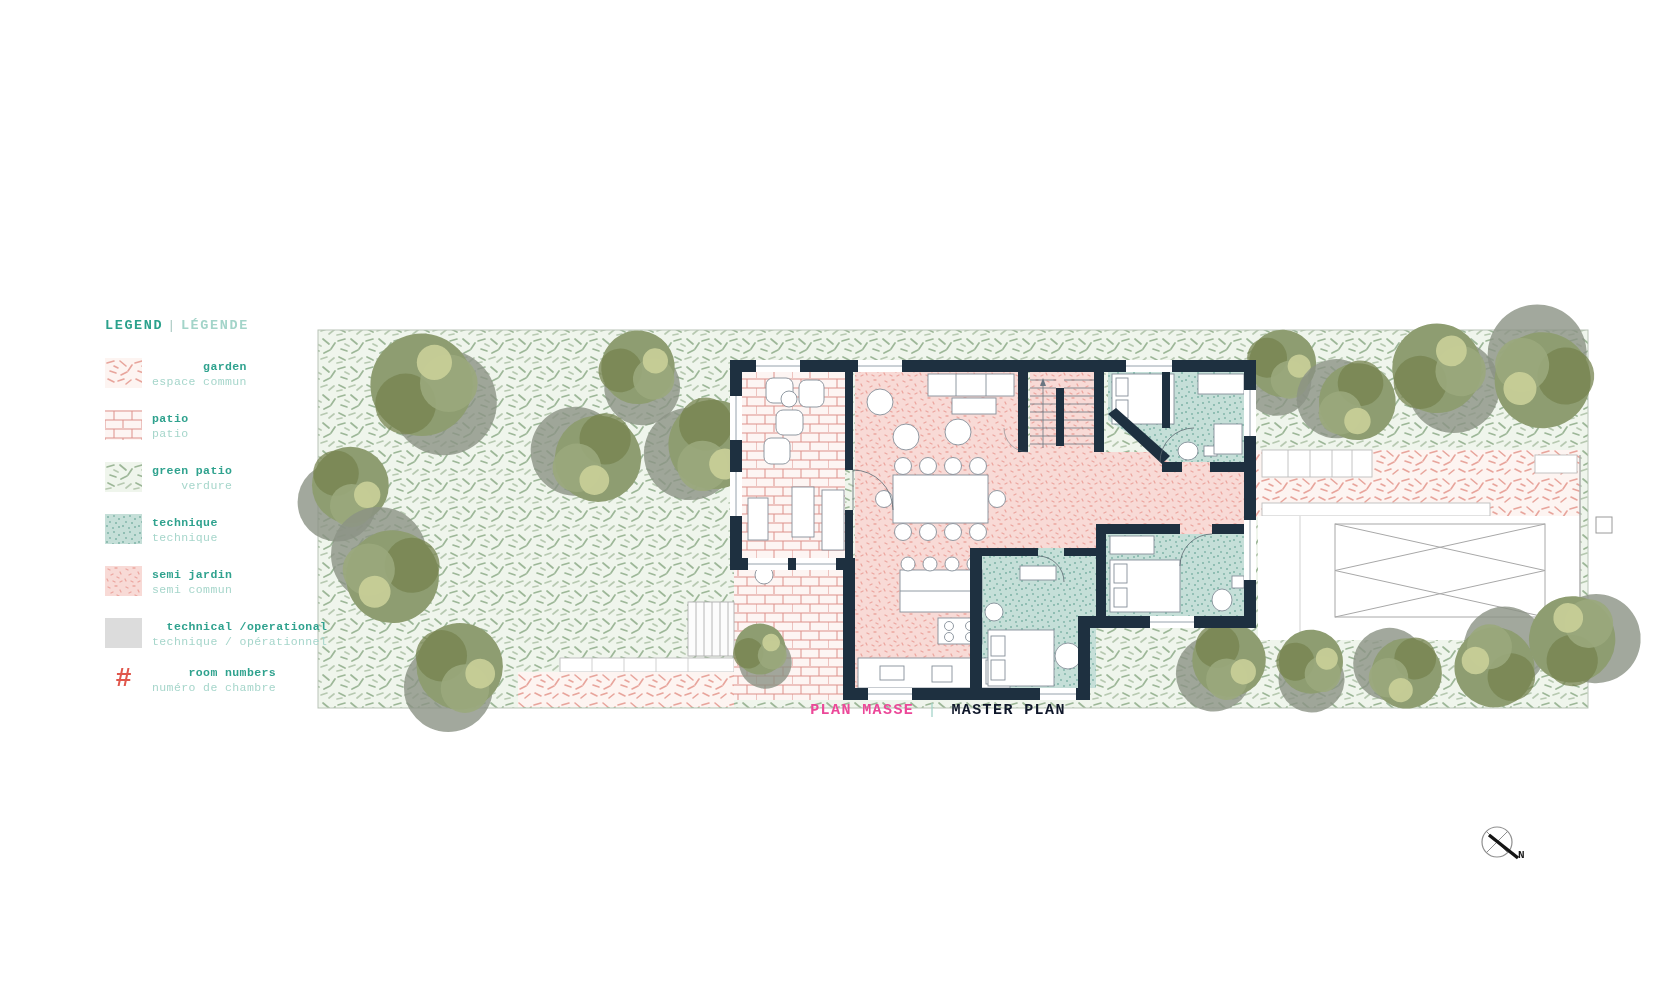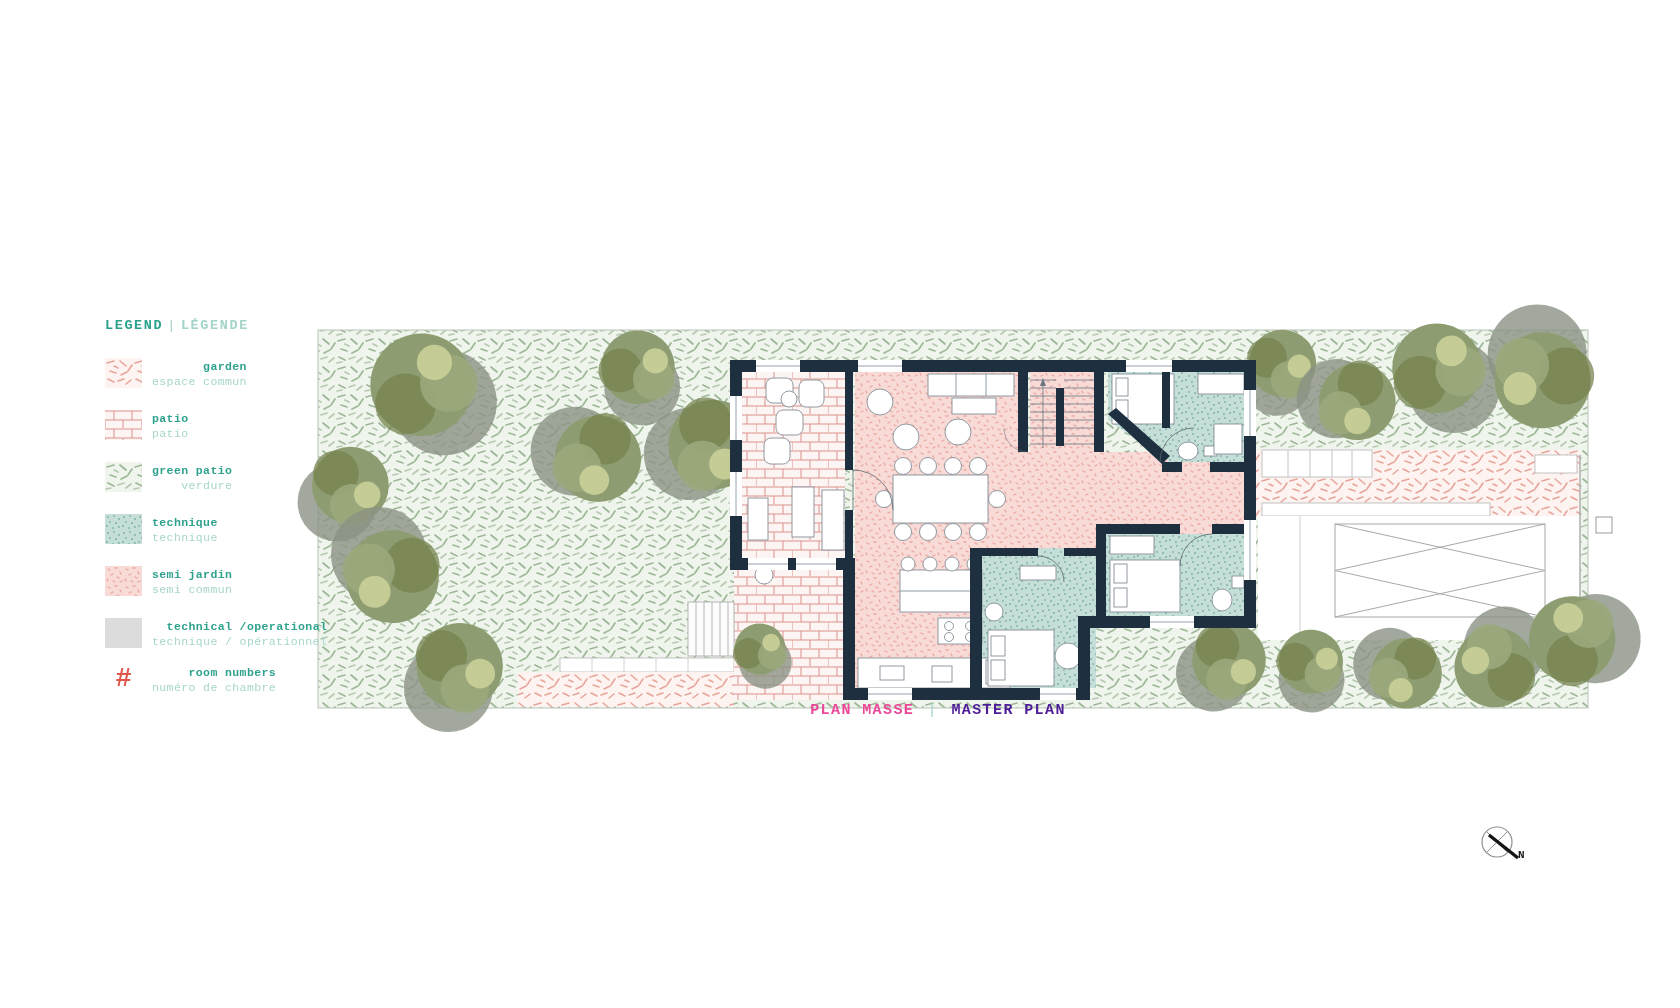--- a/index.html
+++ b/index.html
@@ -19,21 +19,21 @@
   .swatch-hash{width:37px;height:30px;display:flex;align-items:center;justify-content:center;
                color:#e0574c;font-size:27px;font-weight:bold;line-height:1;}
   .lbls{padding-left:10px;padding-top:1px;text-align:right;}
   .lbl-en{font-size:11.5px;font-weight:bold;color:#2fa28e;letter-spacing:.4px;line-height:15px;}
   .lbl-fr{font-size:11.5px;color:#a6d6cb;letter-spacing:.4px;line-height:15px;}
   
   .caption{position:absolute;left:698px;top:702px;width:480px;text-align:center;
            font-size:15px;letter-spacing:1.4px;font-weight:bold;}
   .caption .c-fr{color:#ec4899;}
   .caption .c-sep{color:#a3d4c9;font-weight:normal;padding:0 3px;}
-  .caption .c-en{color:#4c1d95;}
+  .caption .c-en{color:#0f172a;}
   
   .north-label{position:absolute;left:1518px;top:849px;font-size:11px;font-weight:bold;color:#1a1a1a;}
 </style>
 </head>
 <body>
 
 <div class="page">
 
 <svg class="plan-svg" width="1680" height="1008" viewBox="0 0 1680 1008">
 <defs>

